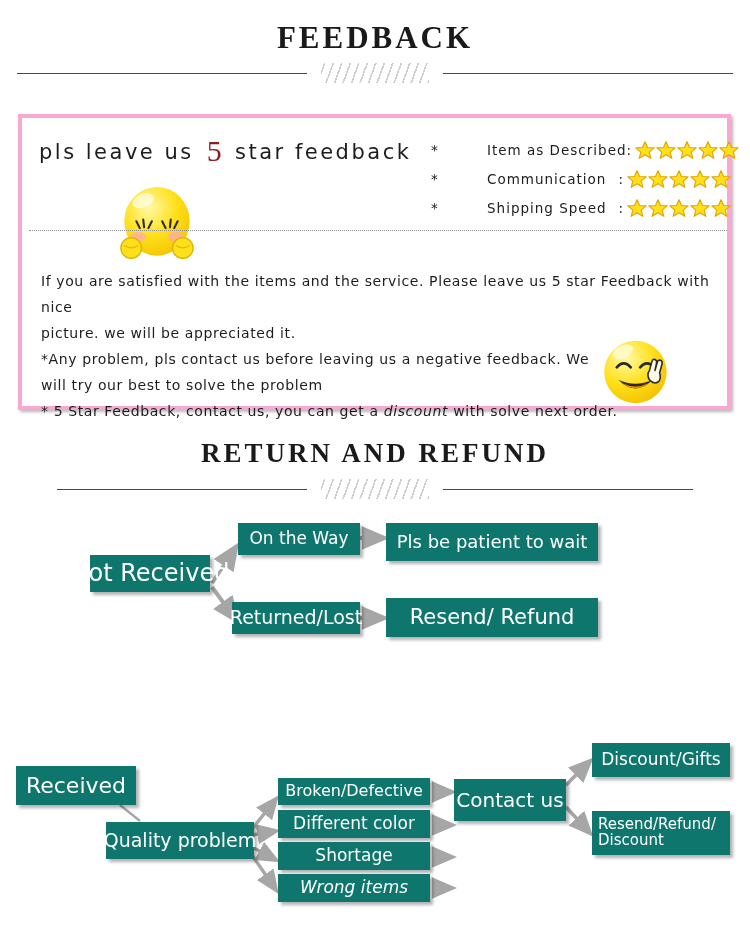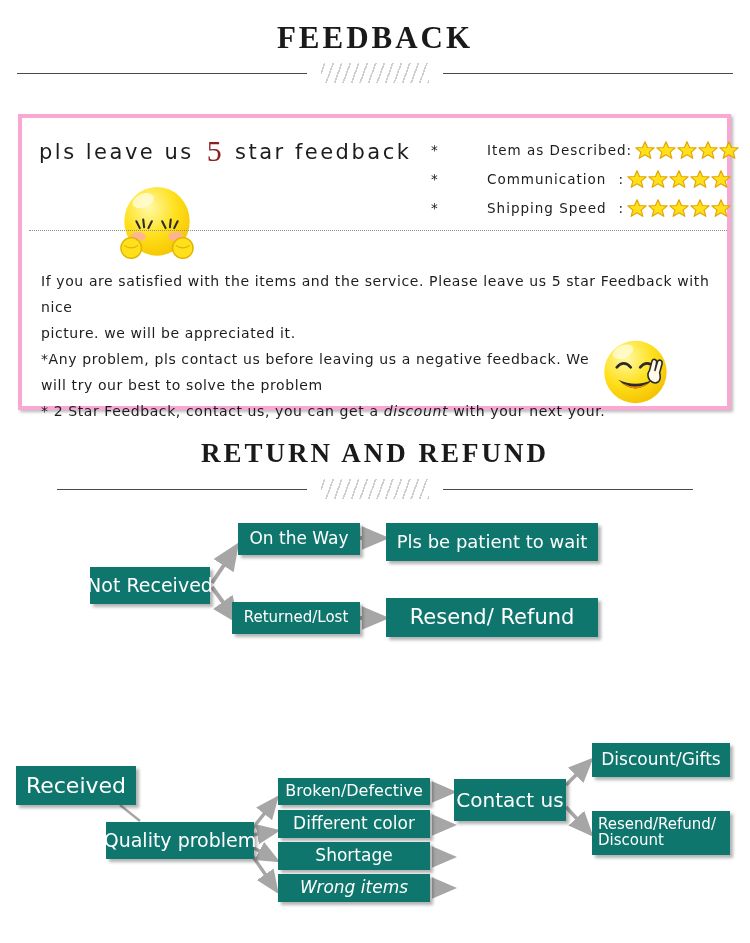--- a/index.html
+++ b/index.html
@@ -308,21 +308,21 @@
 
   </div>
 
   <div id="dotted-sep"></div>
 
   <div id="paragraph">
     <div>If you are satisfied with the items and the service. Please leave us 5 star Feedback with nice</div>
     <div>picture. we will be appreciated it.</div>
     <div>*Any problem, pls contact us before leaving us a negative feedback. We</div>
     <div>will try our best to solve  the problem</div>
-    <div><span>* 2 Star Feedback, contact us, you can get a </span><span class="ital">discount</span><span> with your next your.</span></div>
+    <div><span>* 5 Star Feedback, contact us, you can get a </span><span class="ital">discount</span><span> with solve next order.</span></div>
   </div>
 
   <svg id="emoji-peace" viewBox="0 0 100 100">
     <defs>
       <radialGradient id="gpeace" cx="35%" cy="28%" r="78%">
         <stop offset="0%" stop-color="#fff9a8"></stop>
         <stop offset="55%" stop-color="#ffe01b"></stop>
         <stop offset="100%" stop-color="#f3c000"></stop>
       </radialGradient>
     </defs>
@@ -356,27 +356,27 @@
       <marker id="ah1" markerWidth="7" markerHeight="7" refX="5.6" refY="3" orient="auto">
         <polygon points="0,0 7,3 0,6" fill="#a6a6a6"></polygon>
       </marker>
     </defs>
     <path d="M212 78 L236 42" stroke="#a6a6a6" stroke-width="4" fill="none" marker-end="url(#ah1)"></path>
     <path d="M212 82 L236 115" stroke="#a6a6a6" stroke-width="4" fill="none" marker-end="url(#ah1)"></path>
     <path d="M360 33 L384 33" stroke="#a6a6a6" stroke-width="4" fill="none" marker-end="url(#ah1)"></path>
     <path d="M360 113 L384 113" stroke="#a6a6a6" stroke-width="4" fill="none" marker-end="url(#ah1)"></path>
   </svg>
 
-  <div class="node" style="left:90px; top:62px; width:120px; height:37px; font-size:19px;">Not Received</div>
+  <div class="node" style="left:90px; top:50px; width:120px; height:37px; font-size:24px;">Not Received</div>
 
   <div class="node" style="left:238px; top:18px; width:122px; height:32px; font-size:17px;">On the Way</div>
 
   <div class="node" style="left:386px; top:18px; width:212px; height:38px; font-size:18px;">Pls be patient to wait</div>
 
-  <div class="node" style="left:232px; top:97px; width:128px; height:32px; font-size:15px;">Returned/Lost</div>
+  <div class="node" style="left:232px; top:97px; width:128px; height:32px; font-size:19px;">Returned/Lost</div>
 
   <div class="node" style="left:386px; top:93px; width:212px; height:39px; font-size:21px;">Resend/ Refund</div>
 </div>
 
 <div class="flow" id="flow-received">
   <svg class="links" viewBox="0 0 750 190">
     <defs>
       <marker id="ah2" markerWidth="7" markerHeight="7" refX="5.6" refY="3" orient="auto">
         <polygon points="0,0 7,3 0,6" fill="#a6a6a6"></polygon>
       </marker>

